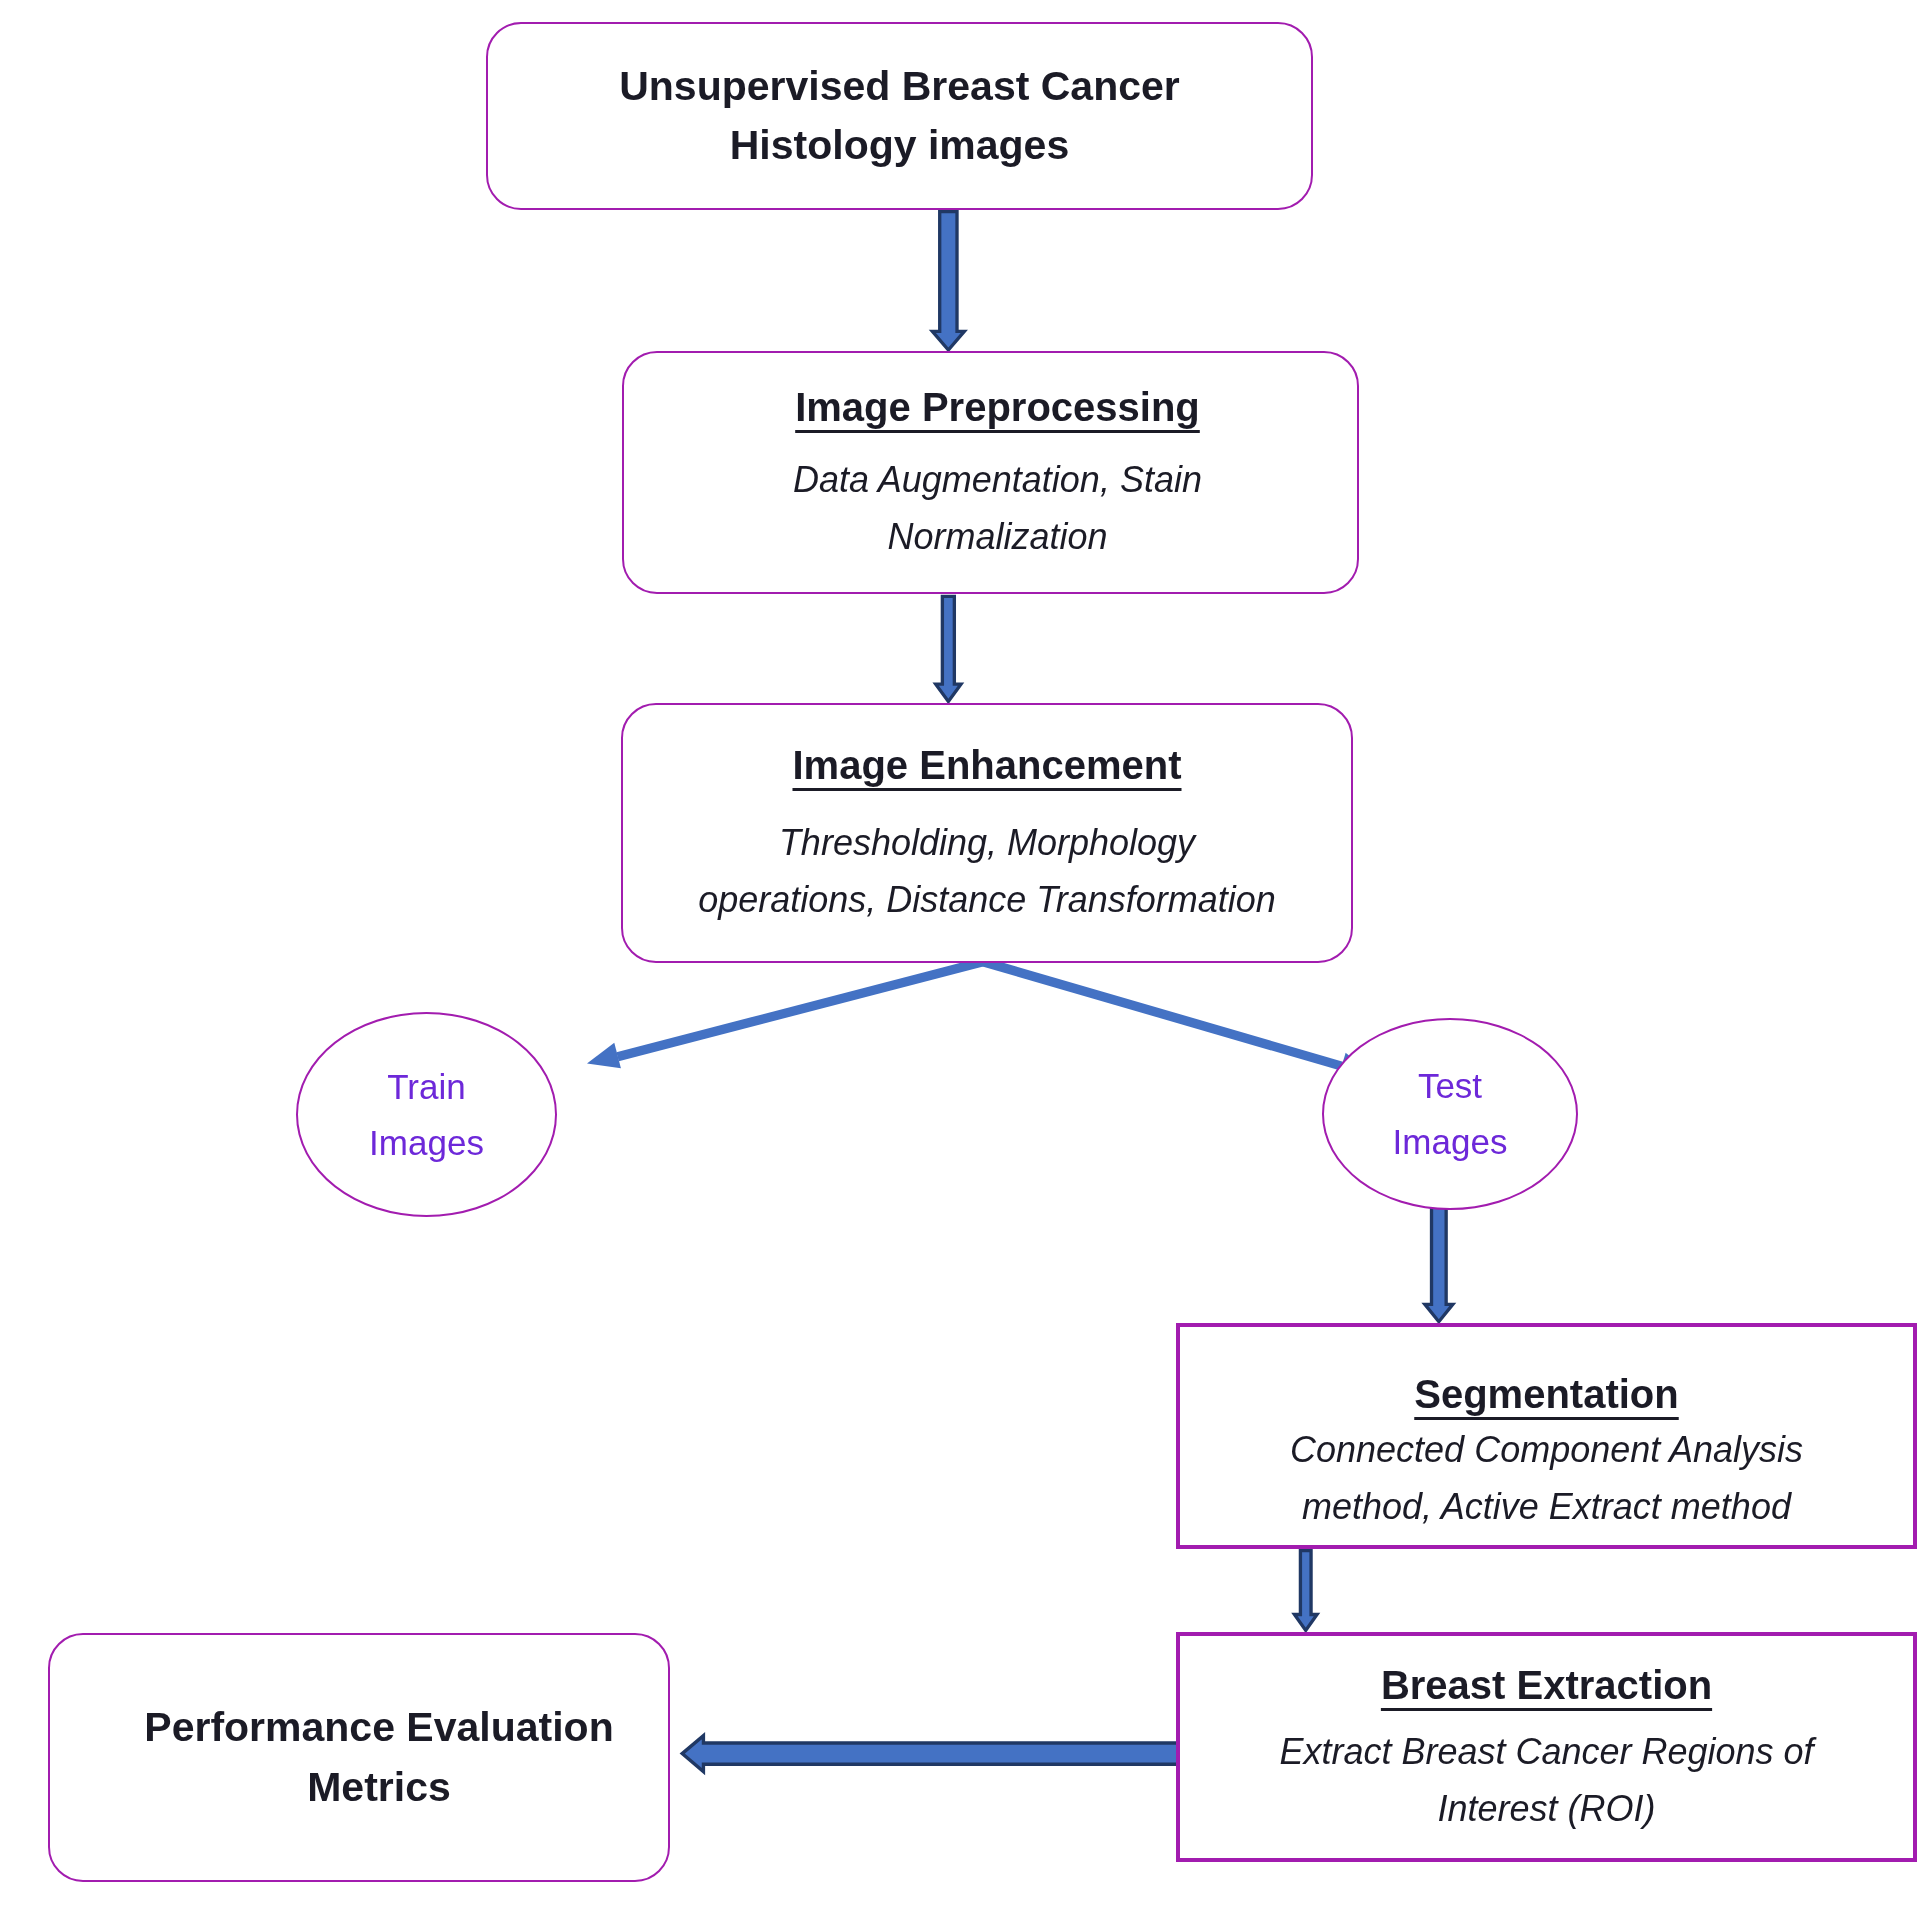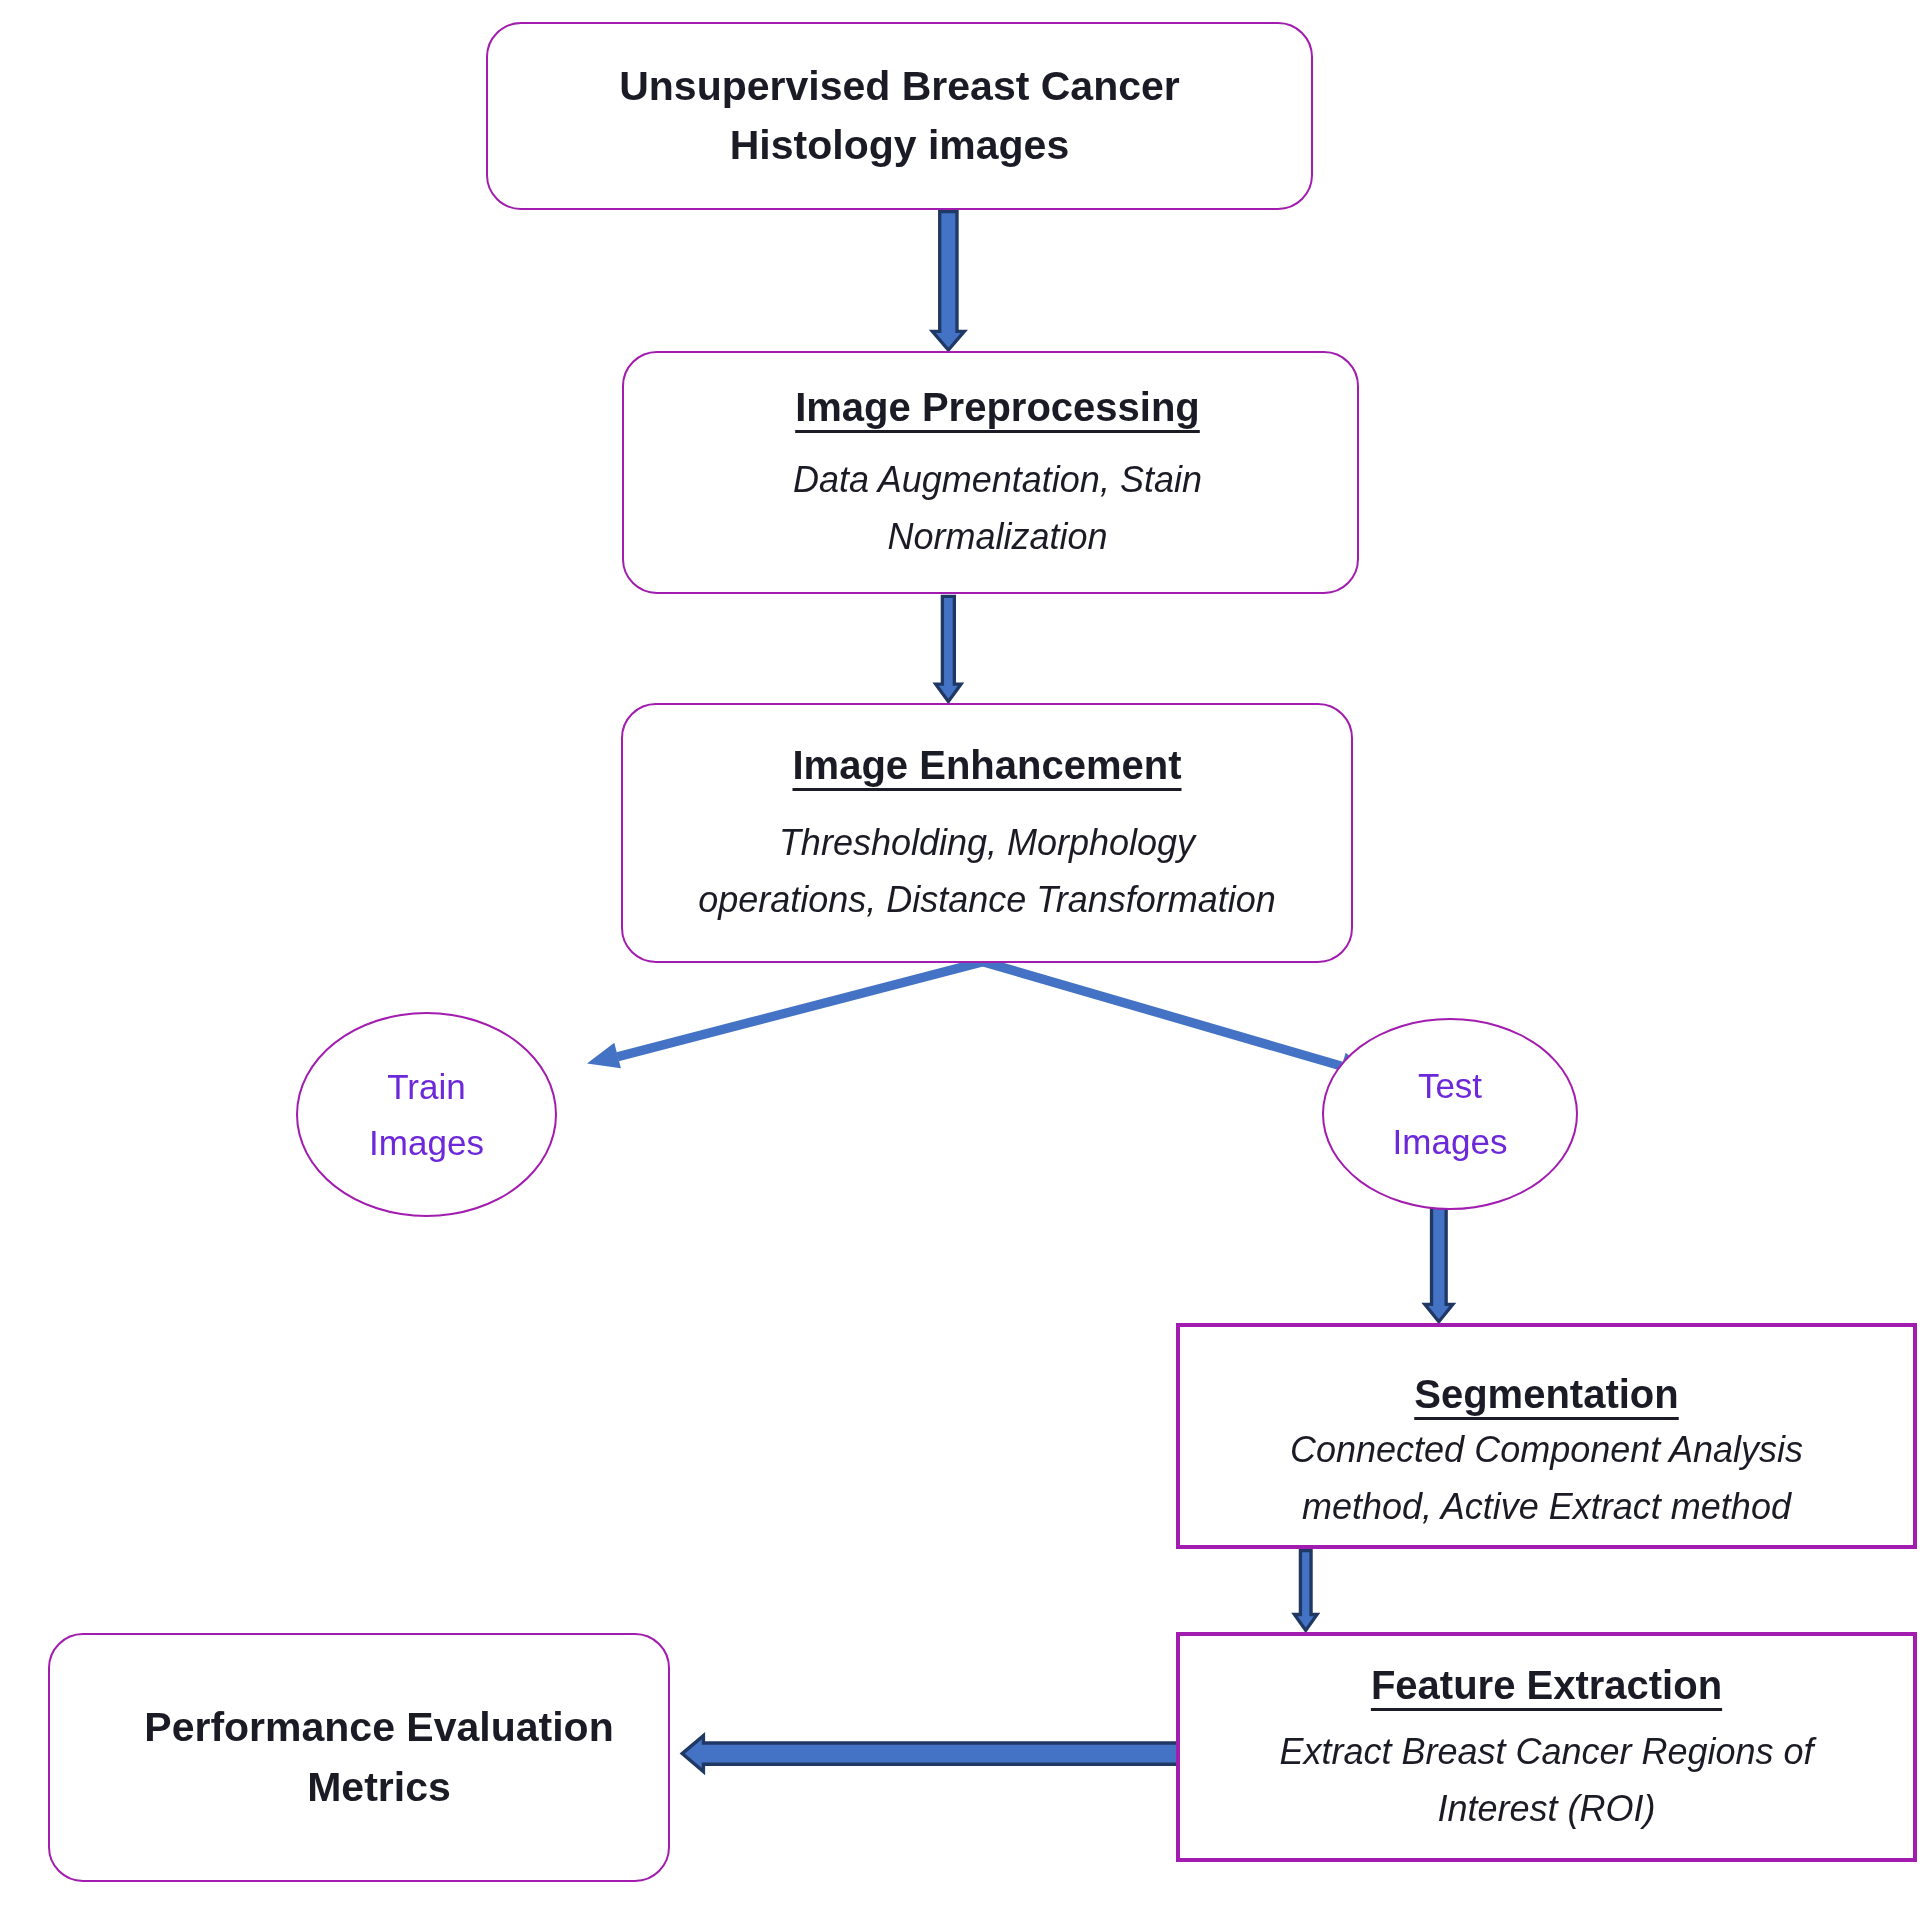--- a/index.html
+++ b/index.html
@@ -79,21 +79,21 @@
 Images</div>
   </div>
 
   <div class="node rect spread" style="left:1176px;top:1323px;width:741px;height:226px;justify-content:flex-end;">
     <div class="title u">Segmentation</div>
     <div class="subtitle">Connected Component Analysis
 method, Active Extract method</div>
   </div>
 
   <div class="node rect spread" style="left:1176px;top:1632px;width:741px;height:230px;">
-    <div class="title u">Feature Extraction</div>
+    <div class="title u">Breast Extraction</div>
     <div class="subtitle">Extract Breast Cancer Regions of
 Interest (ROI)</div>
   </div>
 
   <div class="node rounded" style="left:48px;top:1633px;width:622px;height:249px;padding-left:40px;">
     <div class="title big">Performance Evaluation
 Metrics</div>
   </div>
 
 </div>

